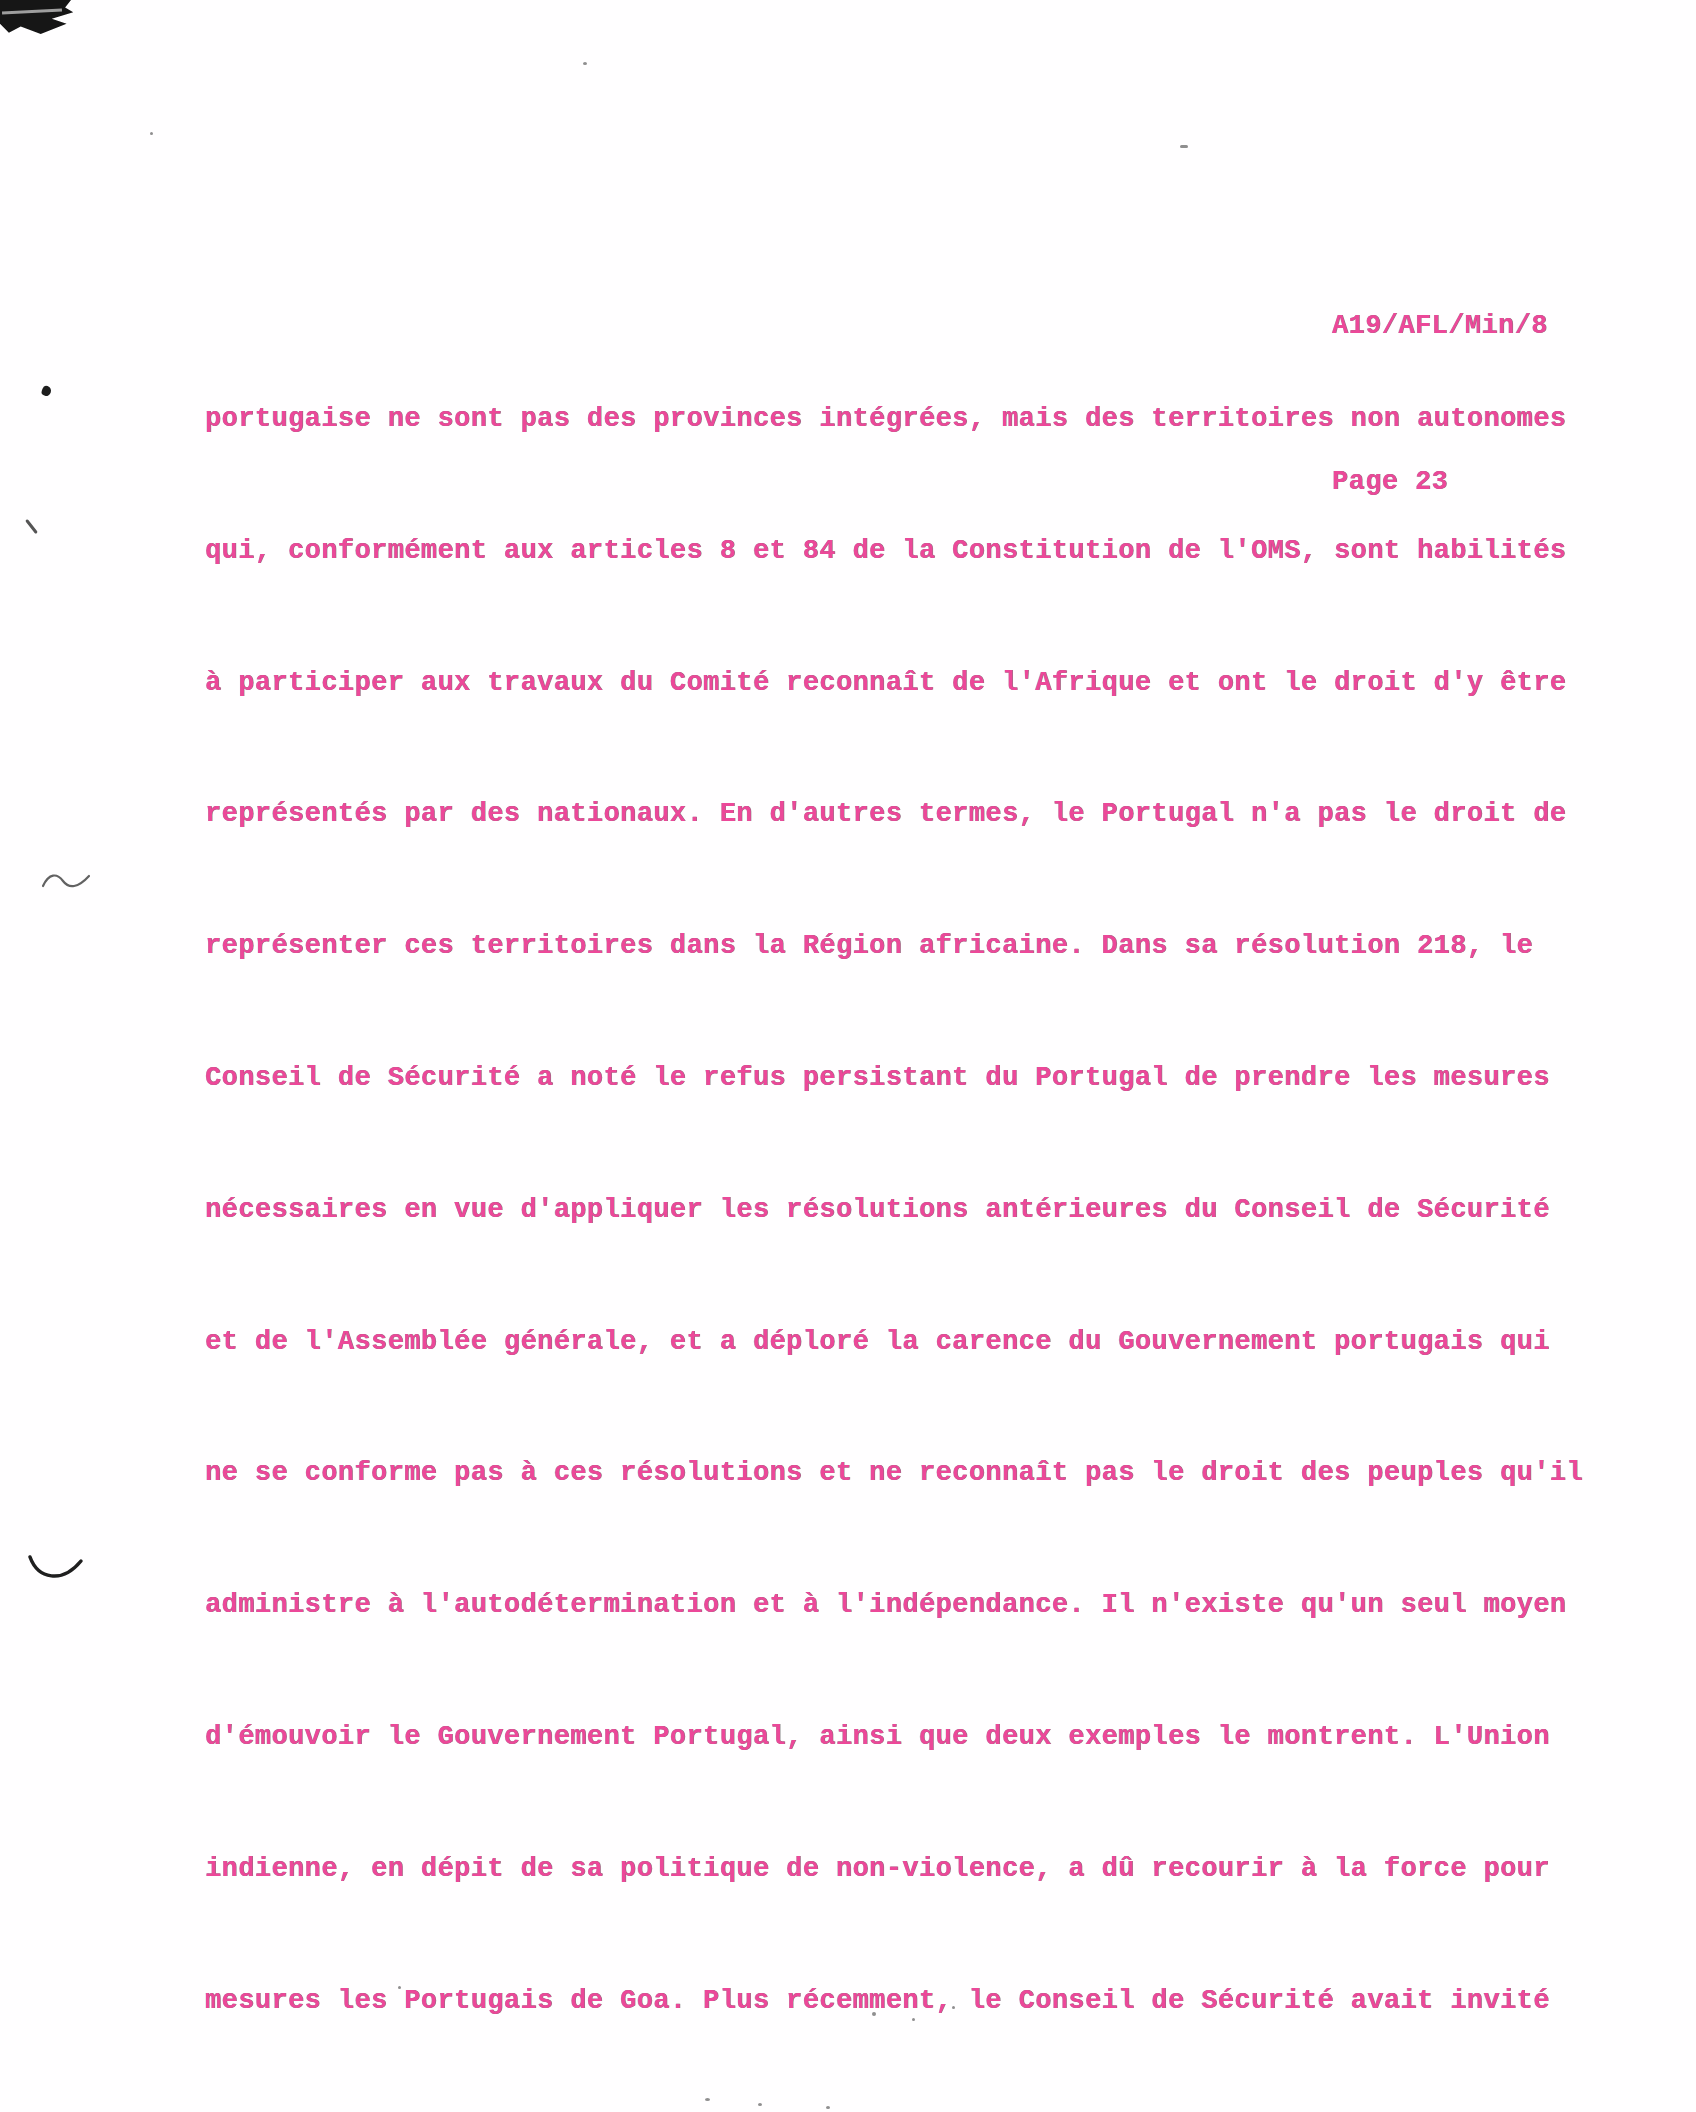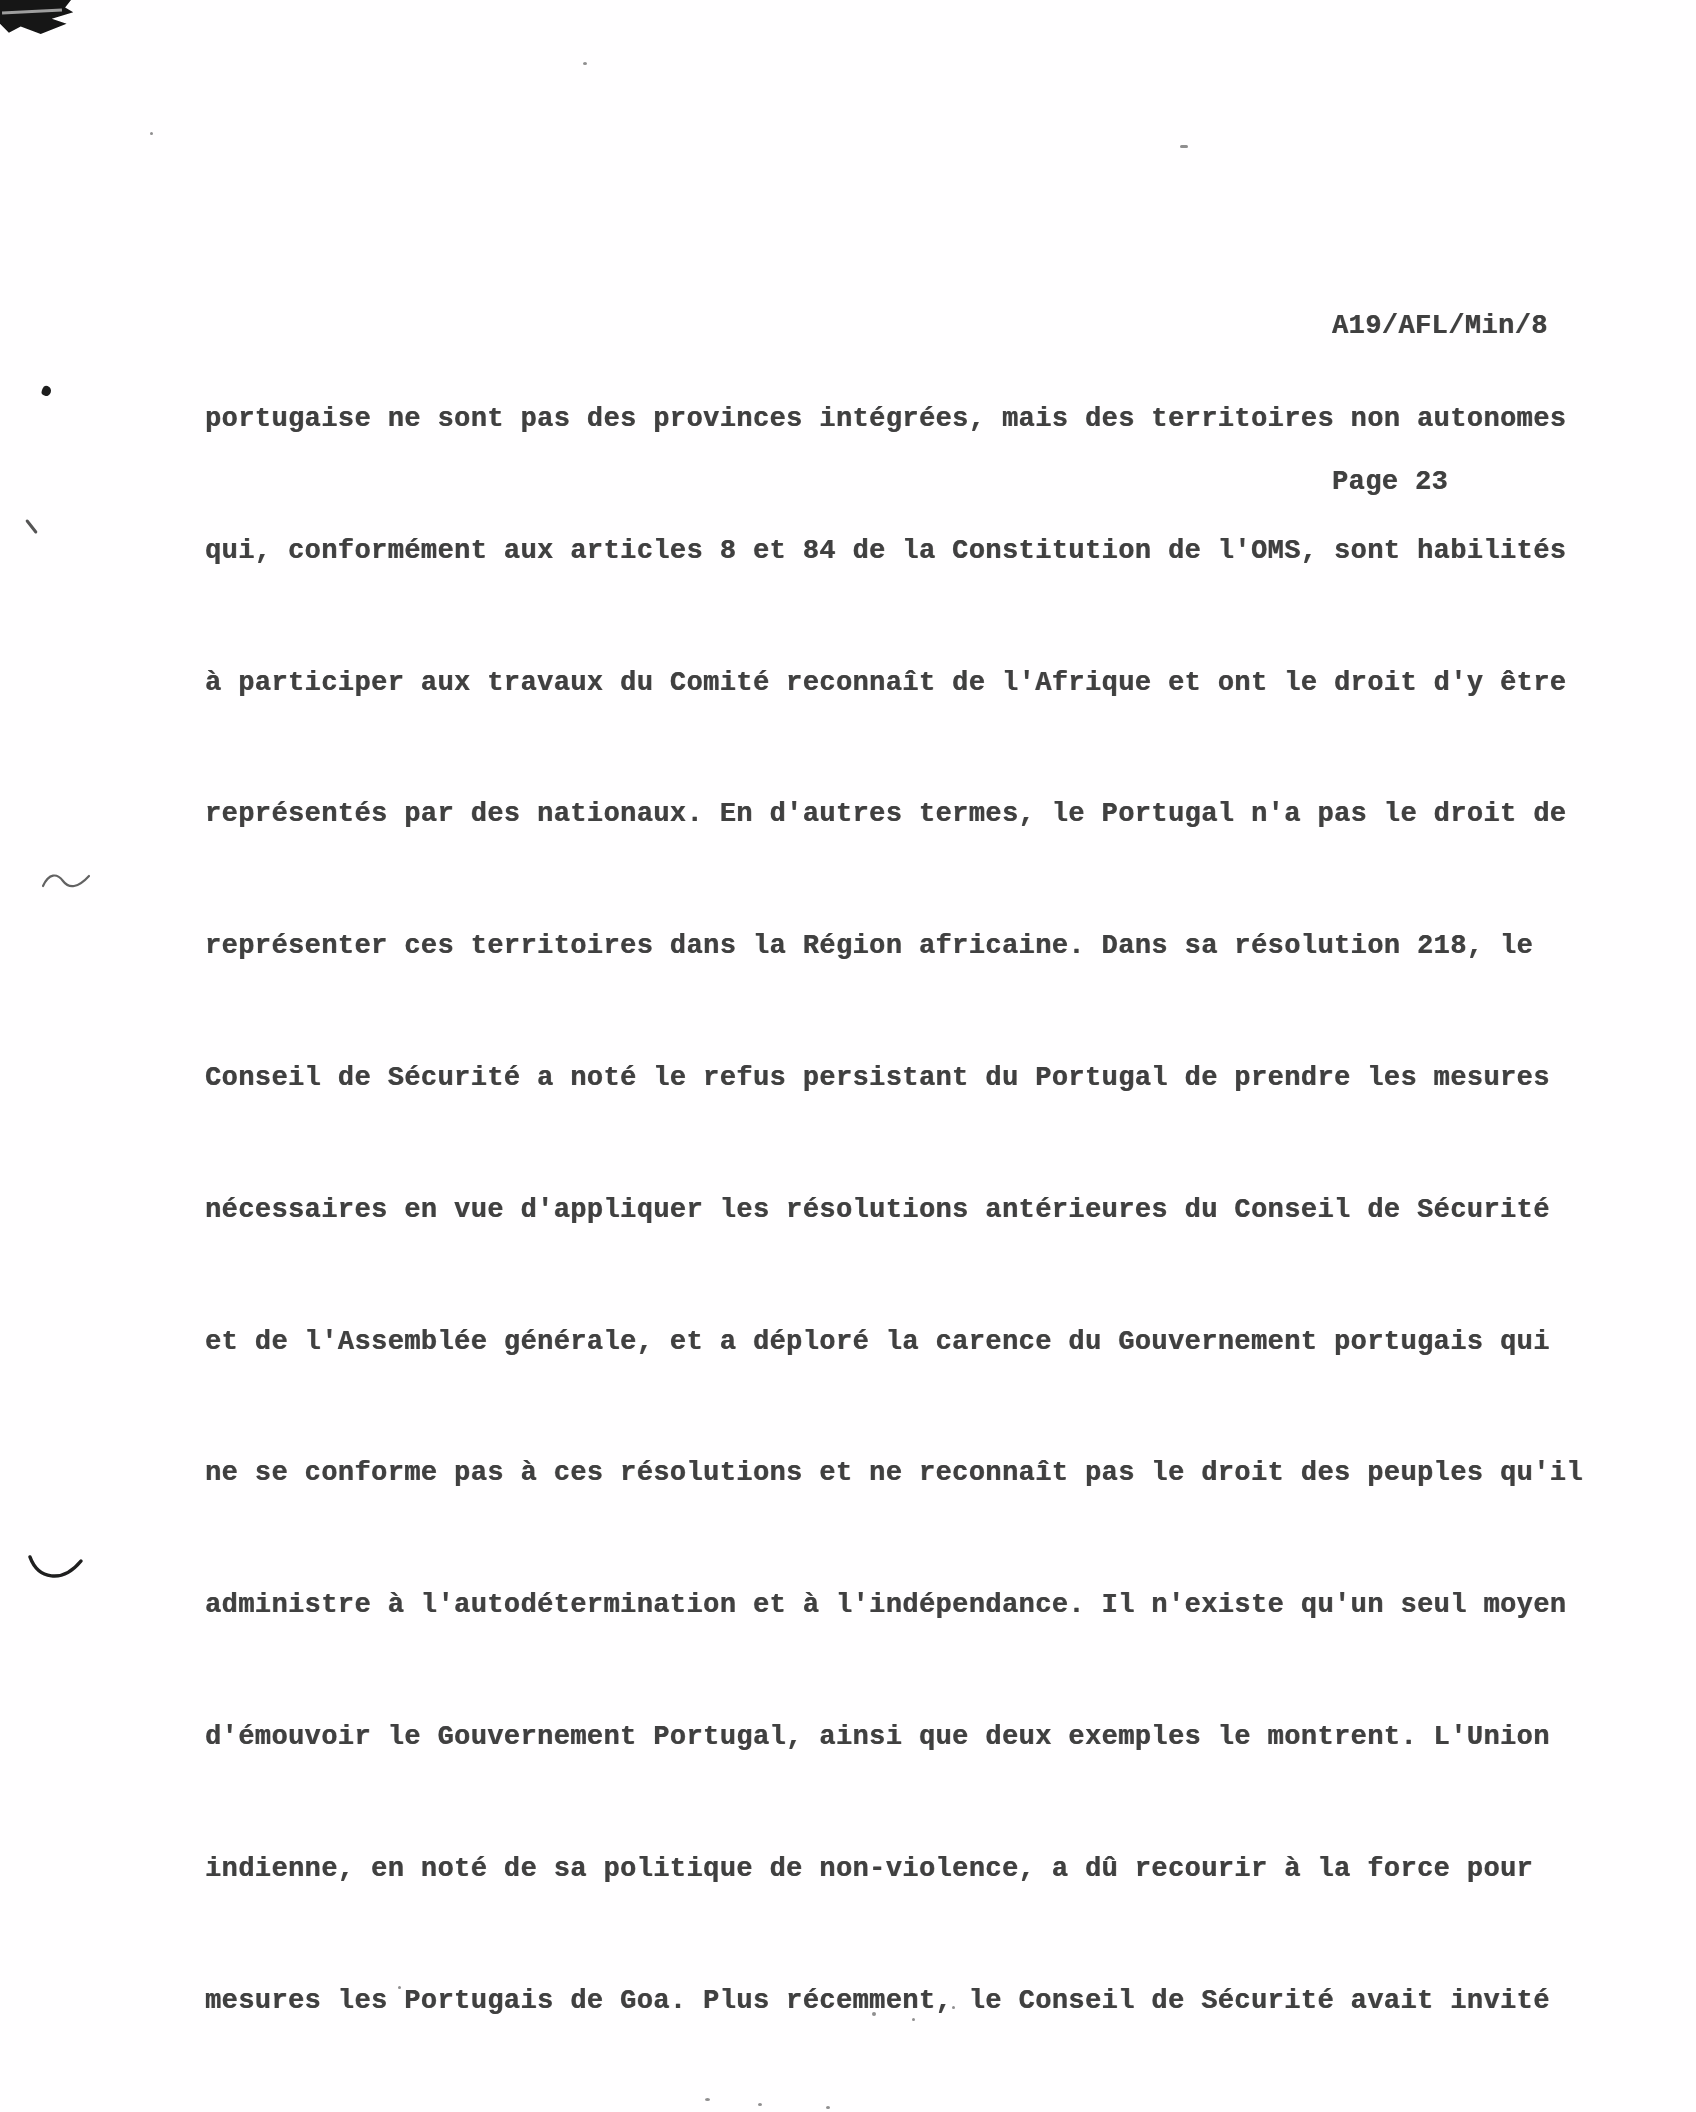--- a/index.html
+++ b/index.html
@@ -3,21 +3,21 @@
 <meta charset="utf-8">
 <style>
   html, body { margin: 0; padding: 0; background: #9a9a9a; }
   .page {
     position: relative;
     width: 1696px;
     height: 2112px;
     background: #fffeff;
     overflow: hidden;
     font-family: "Liberation Mono", "DejaVu Sans Mono", monospace;
-    color: #404040;
+    color: #ec4899;
   }
   .typewriter {
     font-weight: bold;
     font-size: 27px;
     letter-spacing: 0.4px;
     white-space: pre;
     text-shadow: 0.5px 0.4px 0 rgba(25,25,25,0.55), -0.3px 0 0 rgba(25,25,25,0.3);
   }
   .doc-header {
     position: absolute;
@@ -76,21 +76,21 @@
     <div class="text-line">qui, conformément aux articles 8 et 84 de la Constitution de l'OMS, sont habilités</div>
     <div class="text-line">à participer aux travaux du Comité reconnaît de l'Afrique et ont le droit d'y être</div>
     <div class="text-line">représentés par des nationaux. En d'autres termes, le Portugal n'a pas le droit de</div>
     <div class="text-line">représenter ces territoires dans la Région africaine. Dans sa résolution 218, le</div>
     <div class="text-line">Conseil de Sécurité a noté le refus persistant du Portugal de prendre les mesures</div>
     <div class="text-line">nécessaires en vue d'appliquer les résolutions antérieures du Conseil de Sécurité</div>
     <div class="text-line">et de l'Assemblée générale, et a déploré la carence du Gouvernement portugais qui</div>
     <div class="text-line">ne se conforme pas à ces résolutions et ne reconnaît pas le droit des peuples qu'il</div>
     <div class="text-line">administre à l'autodétermination et à l'indépendance. Il n'existe qu'un seul moyen</div>
     <div class="text-line">d'émouvoir le Gouvernement Portugal, ainsi que deux exemples le montrent. L'Union</div>
-    <div class="text-line">indienne, en noté de sa politique de non-violence, a dû recourir à la force pour</div>
+    <div class="text-line">indienne, en dépit de sa politique de non-violence, a dû recourir à la force pour</div>
     <div class="text-line">mesures les Portugais de Goa. Plus récemment, le Conseil de Sécurité avait invité</div>
     
     
     
     
     
     
     
     
     

